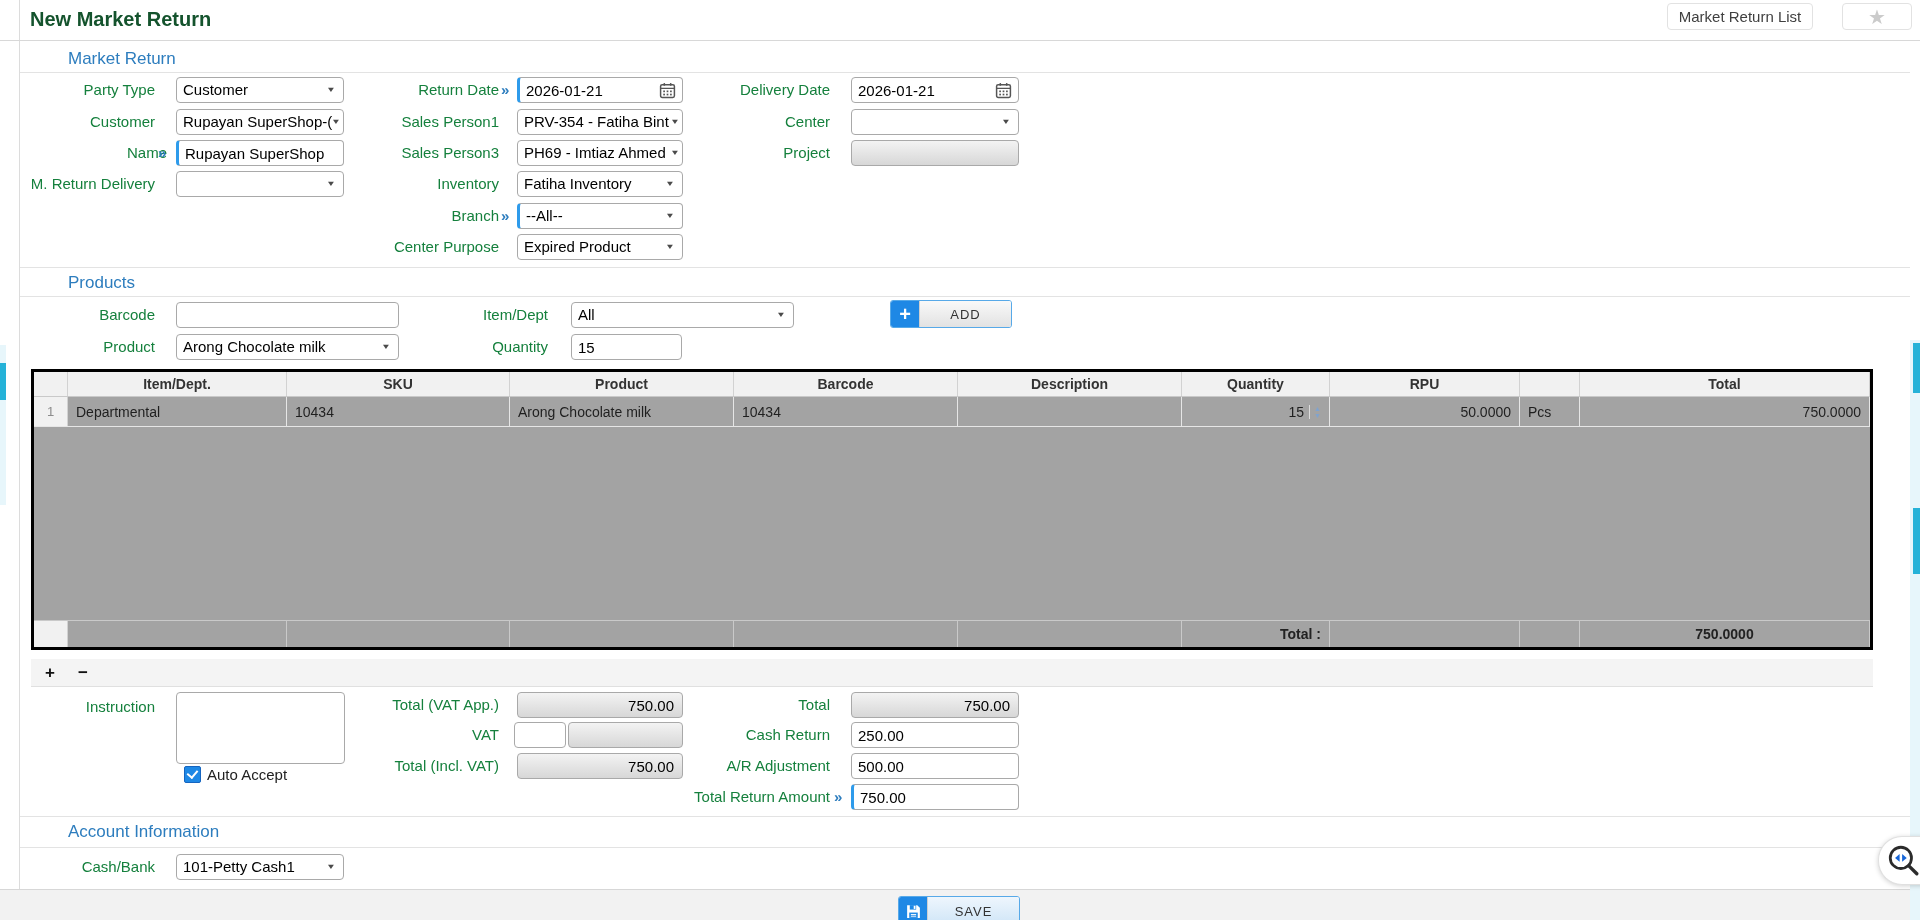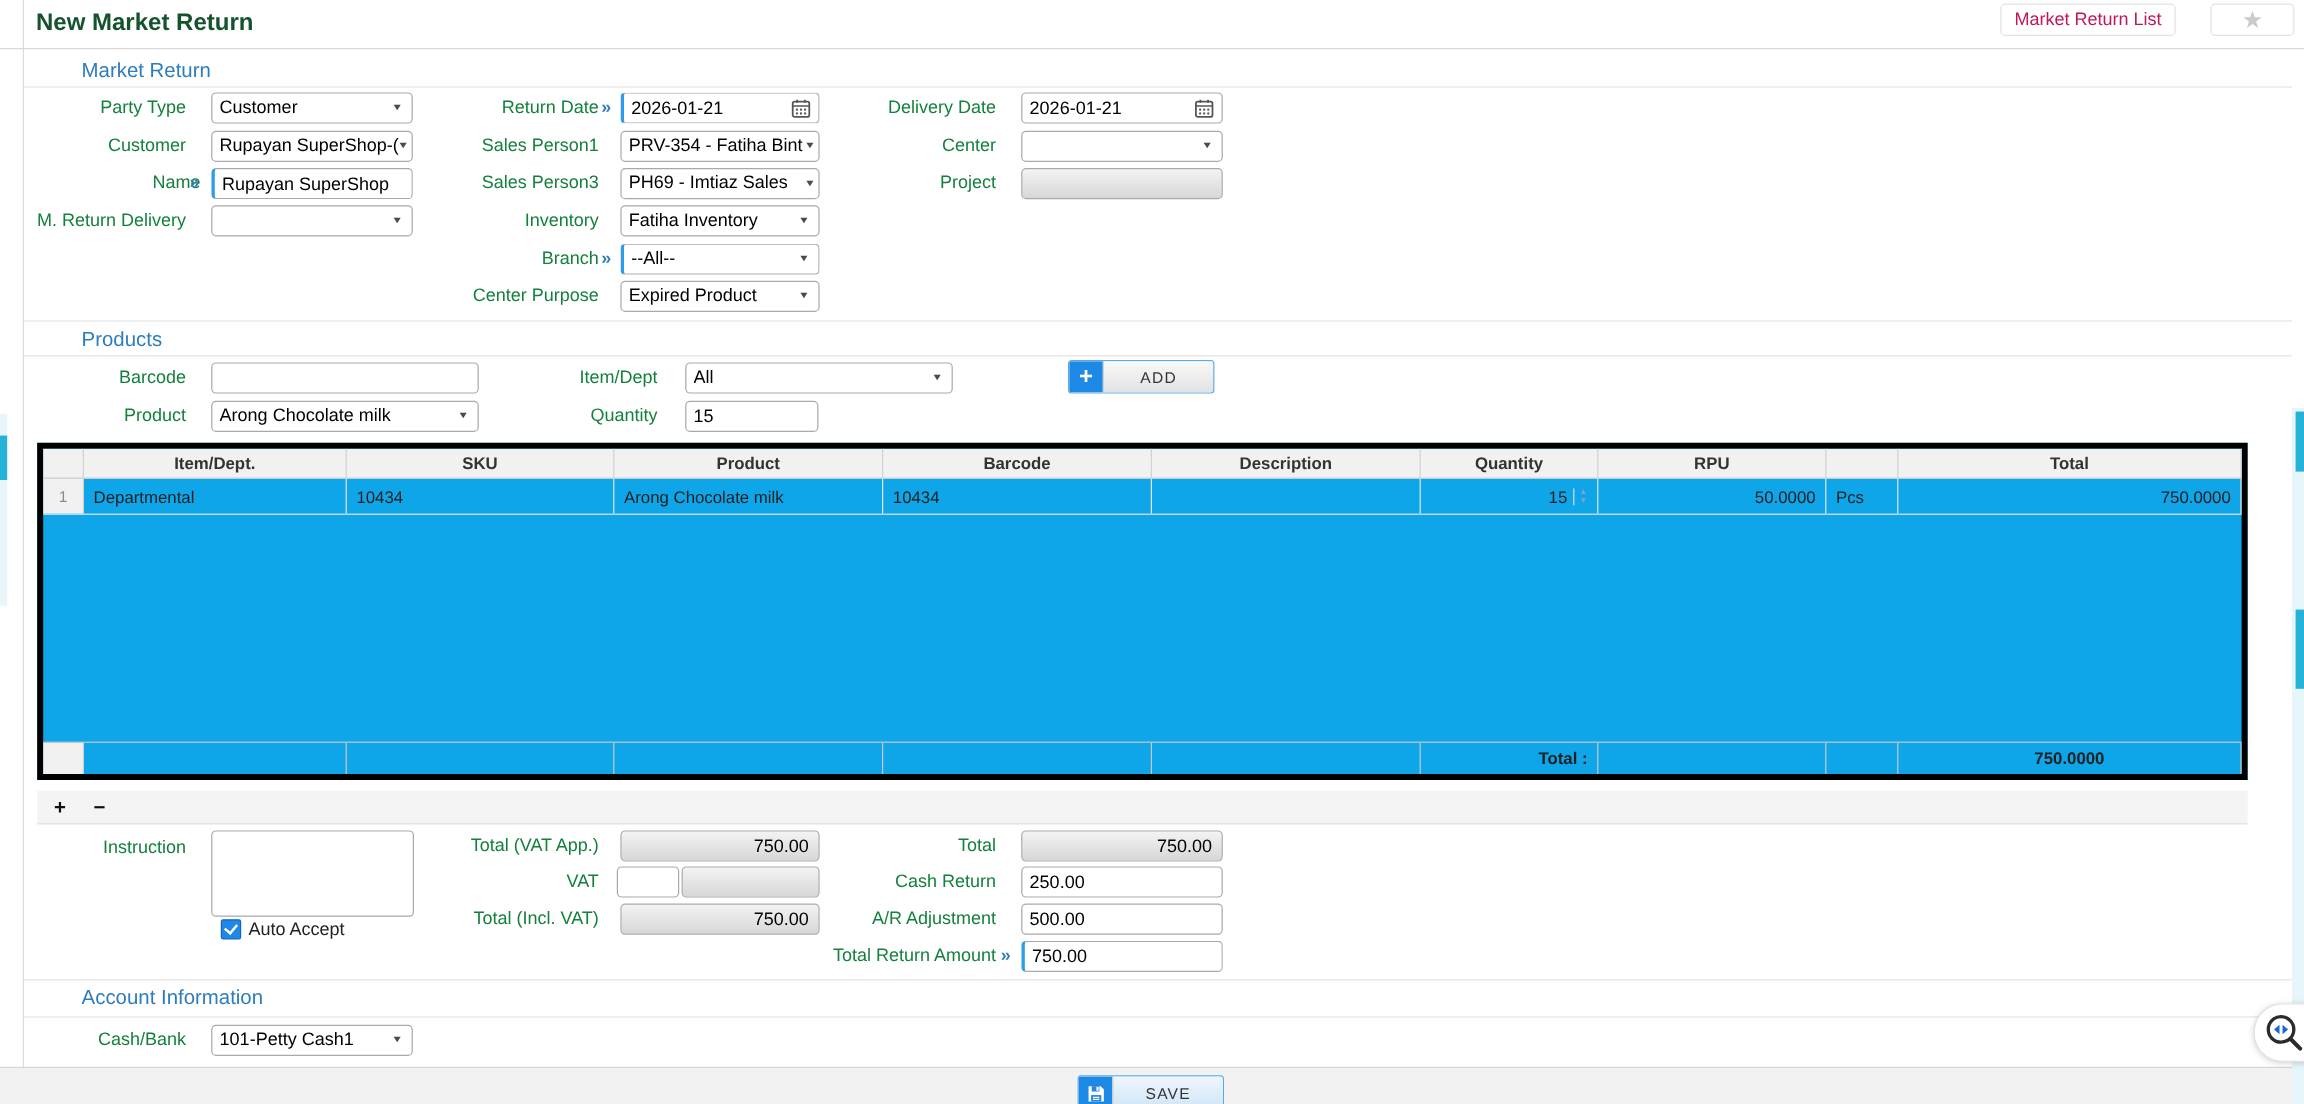--- a/index.html
+++ b/index.html
@@ -3,21 +3,21 @@
 <meta charset="utf-8">
 <style>
   html,body{margin:0;padding:0;background:#fff;}
   .page{position:relative;width:1920px;height:920px;background:#fff;overflow:hidden;
         font-family:"Liberation Sans","DejaVu Sans",sans-serif;color:#222;}
   .vline{position:absolute;left:19px;top:0;bottom:0;width:1px;background:#dcdcdc;}
   .hr{position:absolute;height:1px;background:#e3e3e3;}
   .title{position:absolute;left:30px;top:8px;font-size:20px;font-weight:bold;color:#14532d;}
   .top-btn{position:absolute;top:3px;height:27px;border:1px solid #e2e2e2;border-radius:4px;
            display:flex;align-items:center;justify-content:center;background:#fff;cursor:pointer;box-sizing:border-box;}
-  .link-txt{font-size:15px;color:#be185d;}
+  .link-txt{font-size:15px;color:#404040;}
   .star{font-size:20px;color:#cbcbcb;line-height:1;}
   .star::after{content:"★";}
   .sec{position:absolute;font-size:17px;color:#2d7dbe;}
   .lbl{position:absolute;font-size:15px;color:#15803d;text-align:right;line-height:26px;height:26px;
        white-space:nowrap;overflow:hidden;}
   .chev{position:absolute;width:16px;height:26px;line-height:25px;color:#2d7dbe;font-weight:bold;font-size:15px;}
   .chev::after{content:"»";}
   .inp{position:absolute;height:26px;border:1px solid #a9a9a9;border-radius:4px;background:#fff;
        font-size:15px;color:#000;padding:0 6px;box-sizing:border-box;font-family:inherit;outline:none;}
   .inp-r{text-align:left;padding-right:8px;}
@@ -27,21 +27,21 @@
   .dd{position:absolute;height:26px;border:1px solid #a9a9a9;border-radius:4px;background:#fff;
       box-sizing:border-box;overflow:hidden;cursor:pointer;}
   .dd .val{position:absolute;left:6px;top:0;right:16px;line-height:24px;font-size:15px;color:#000;
            white-space:nowrap;overflow:hidden;}
   .dd.overlap .val{right:0;}
   .dd::after{content:"▼";position:absolute;right:7px;top:50%;transform:translateY(-52%) scaleY(.75);
              font-size:10px;color:#4a4a4a;}
   .dd.overlap::after{right:2px;}
   .cal{position:absolute;width:17px;height:17px;cursor:pointer;}
   
-  .tbl{position:absolute;border:5px solid #000000;background:#0ea5e9;display:flex;flex-direction:column;box-sizing:border-box;}
+  .tbl{position:absolute;border:3px solid #000000;background:#a3a3a3;display:flex;flex-direction:column;box-sizing:border-box;}
   .tr{display:flex;box-sizing:border-box;}
   .cell{box-sizing:border-box;display:flex;align-items:center;padding:0 8px;overflow:hidden;white-space:nowrap;}
   .c0{width:34px;}.c1{width:219px;}.c2{width:223px;}.c3{width:224px;}.c4{width:224px;}
   .c5{width:224px;}.c6{width:148px;}.c7{width:190px;}.c8{width:60px;}.c9{flex:1;}
   .trh{height:25px;background:#f1f1f1;border-bottom:1px solid #c9c9c9;font-weight:bold;font-size:14px;color:#333;}
   .trh .cell{justify-content:center;border-right:1px solid #d2d2d2;padding:0 4px;}
   .trd{height:30px;font-size:14px;color:#1f1f1f;border-bottom:1px solid #e6e6e6;}
   .trd .cell{border-right:1px solid #e6e6e6;}
   .rn{justify-content:center !important;background:#f1f1f1;color:#8c8c8c;font-size:13px;padding:0 !important;
       border-right:1px solid #d2d2d2 !important;}
@@ -134,21 +134,21 @@
       </g>
   </svg>
 
   <span class="lbl" style="left:357px;top:109px;width:142px;">Sales Person1</span>
   <div class="dd overlap" style="left:517px;top:109px;width:166px;">
     <span class="val">PRV-354 - Fatiha Bint</span>
   </div>
 
   <span class="lbl" style="left:357px;top:140px;width:142px;">Sales Person3</span>
   <div class="dd overlap" style="left:517px;top:140px;width:166px;">
-    <span class="val">PH69 - Imtiaz Sales</span>
+    <span class="val">PH69 - Imtiaz Ahmed</span>
   </div>
 
   <span class="lbl" style="left:357px;top:171px;width:142px;">Inventory</span>
   <div class="dd" style="left:517px;top:171px;width:166px;">
     <span class="val">Fatiha Inventory</span>
   </div>
 
   <span class="lbl" style="left:357px;top:203px;width:142px;">Branch</span>
   <span class="chev" style="left:501px;top:203px;"></span>
   <div class="dd blue-left" style="left:517px;top:203px;width:166px;">

